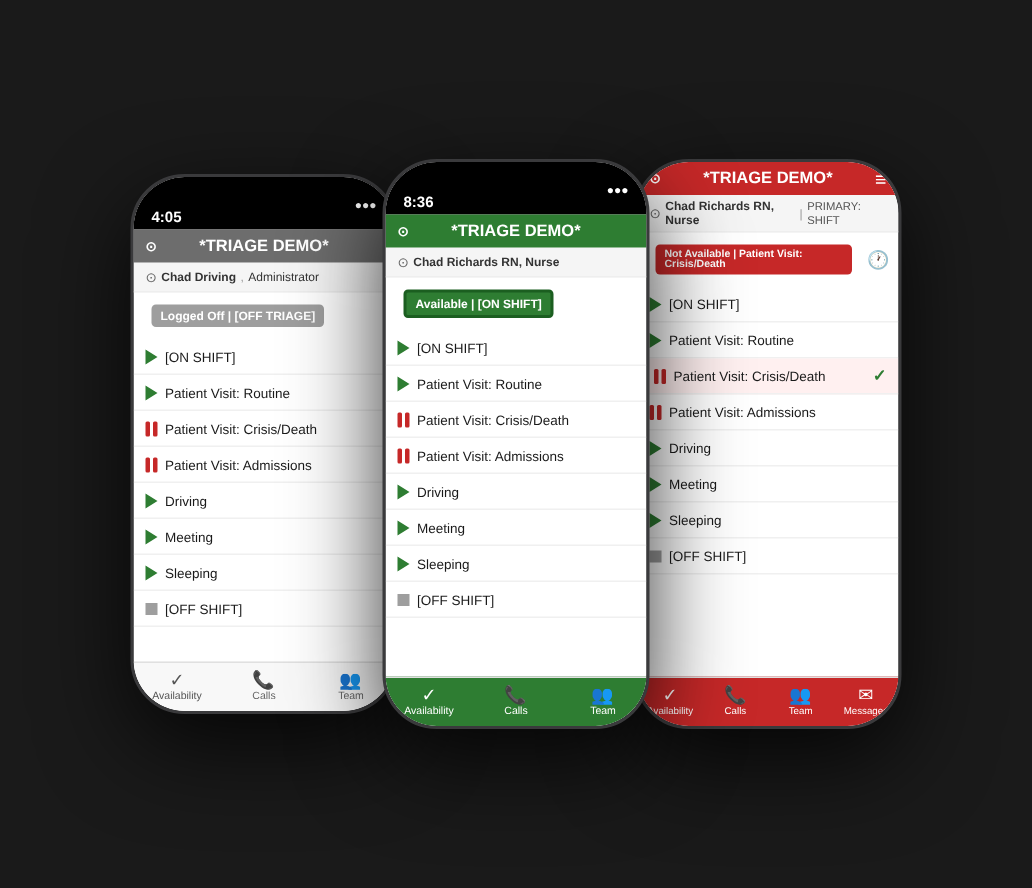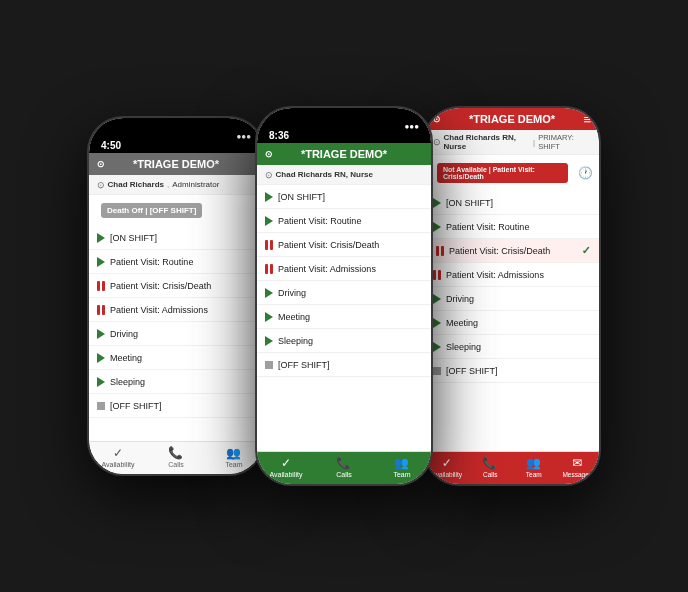--- a/index.html
+++ b/index.html
@@ -226,37 +226,37 @@
     }
   </style>
 </head>
 <body>
 
 <div class="phones-container">
 
   <div class="phone phone-left">
     <div class="phone-inner">
       <div class="status-bar">
-        <span class="time">4:50</span>
+        <span class="time">4:05</span>
         <div class="signals">
           <span>●●●</span>
         </div>
       </div>
       <div class="app-header header-gray">
         <span style="position:absolute;left:8px;font-size:9px;">⊙</span>
         <span>*TRIAGE DEMO*</span>
       </div>
       <div class="user-bar">
         <span class="user-icon">⊙</span>
-        <span style="font-weight:600;font-size:8px;">Chad Richards</span>
+        <span style="font-weight:600;font-size:8px;">Chad Driving</span>
         <span class="separator">,</span>
         <span style="font-size:8px;">Administrator</span>
       </div>
       <div style="padding:4px 6px;">
-        <span class="status-badge badge-gray">Death Off | [OFF SHIFT]</span>
+        <span class="status-badge badge-gray">Logged Off | [OFF TRIAGE]</span>
       </div>
       <div class="menu-list">
         <div class="menu-item">
           <div class="play-arrow"></div>
           <span style="font-size:9px;">[ON SHIFT]</span>
         </div>
         <div class="menu-item">
           <div class="play-arrow"></div>
           <span style="font-size:9px;">Patient Visit: Routine</span>
         </div>
@@ -317,20 +317,23 @@
         </div>
       </div>
       <div class="app-header header-green">
         <span style="position:absolute;left:8px;font-size:9px;">⊙</span>
         <span>*TRIAGE DEMO*</span>
       </div>
       <div class="user-bar">
         <span class="user-icon">⊙</span>
         <span style="font-weight:600;font-size:8px;">Chad Richards RN, Nurse</span>
       </div>
+      <div style="padding:4px 6px;">
+        <span class="status-badge badge-green" style="border:2px solid #1b5e20;">Available | [ON SHIFT]</span>
+      </div>
       <div class="menu-list">
         <div class="menu-item">
           <div class="play-arrow"></div>
           <span style="font-size:9px;">[ON SHIFT]</span>
         </div>
         <div class="menu-item">
           <div class="play-arrow"></div>
           <span style="font-size:9px;">Patient Visit: Routine</span>
         </div>
         <div class="menu-item">

